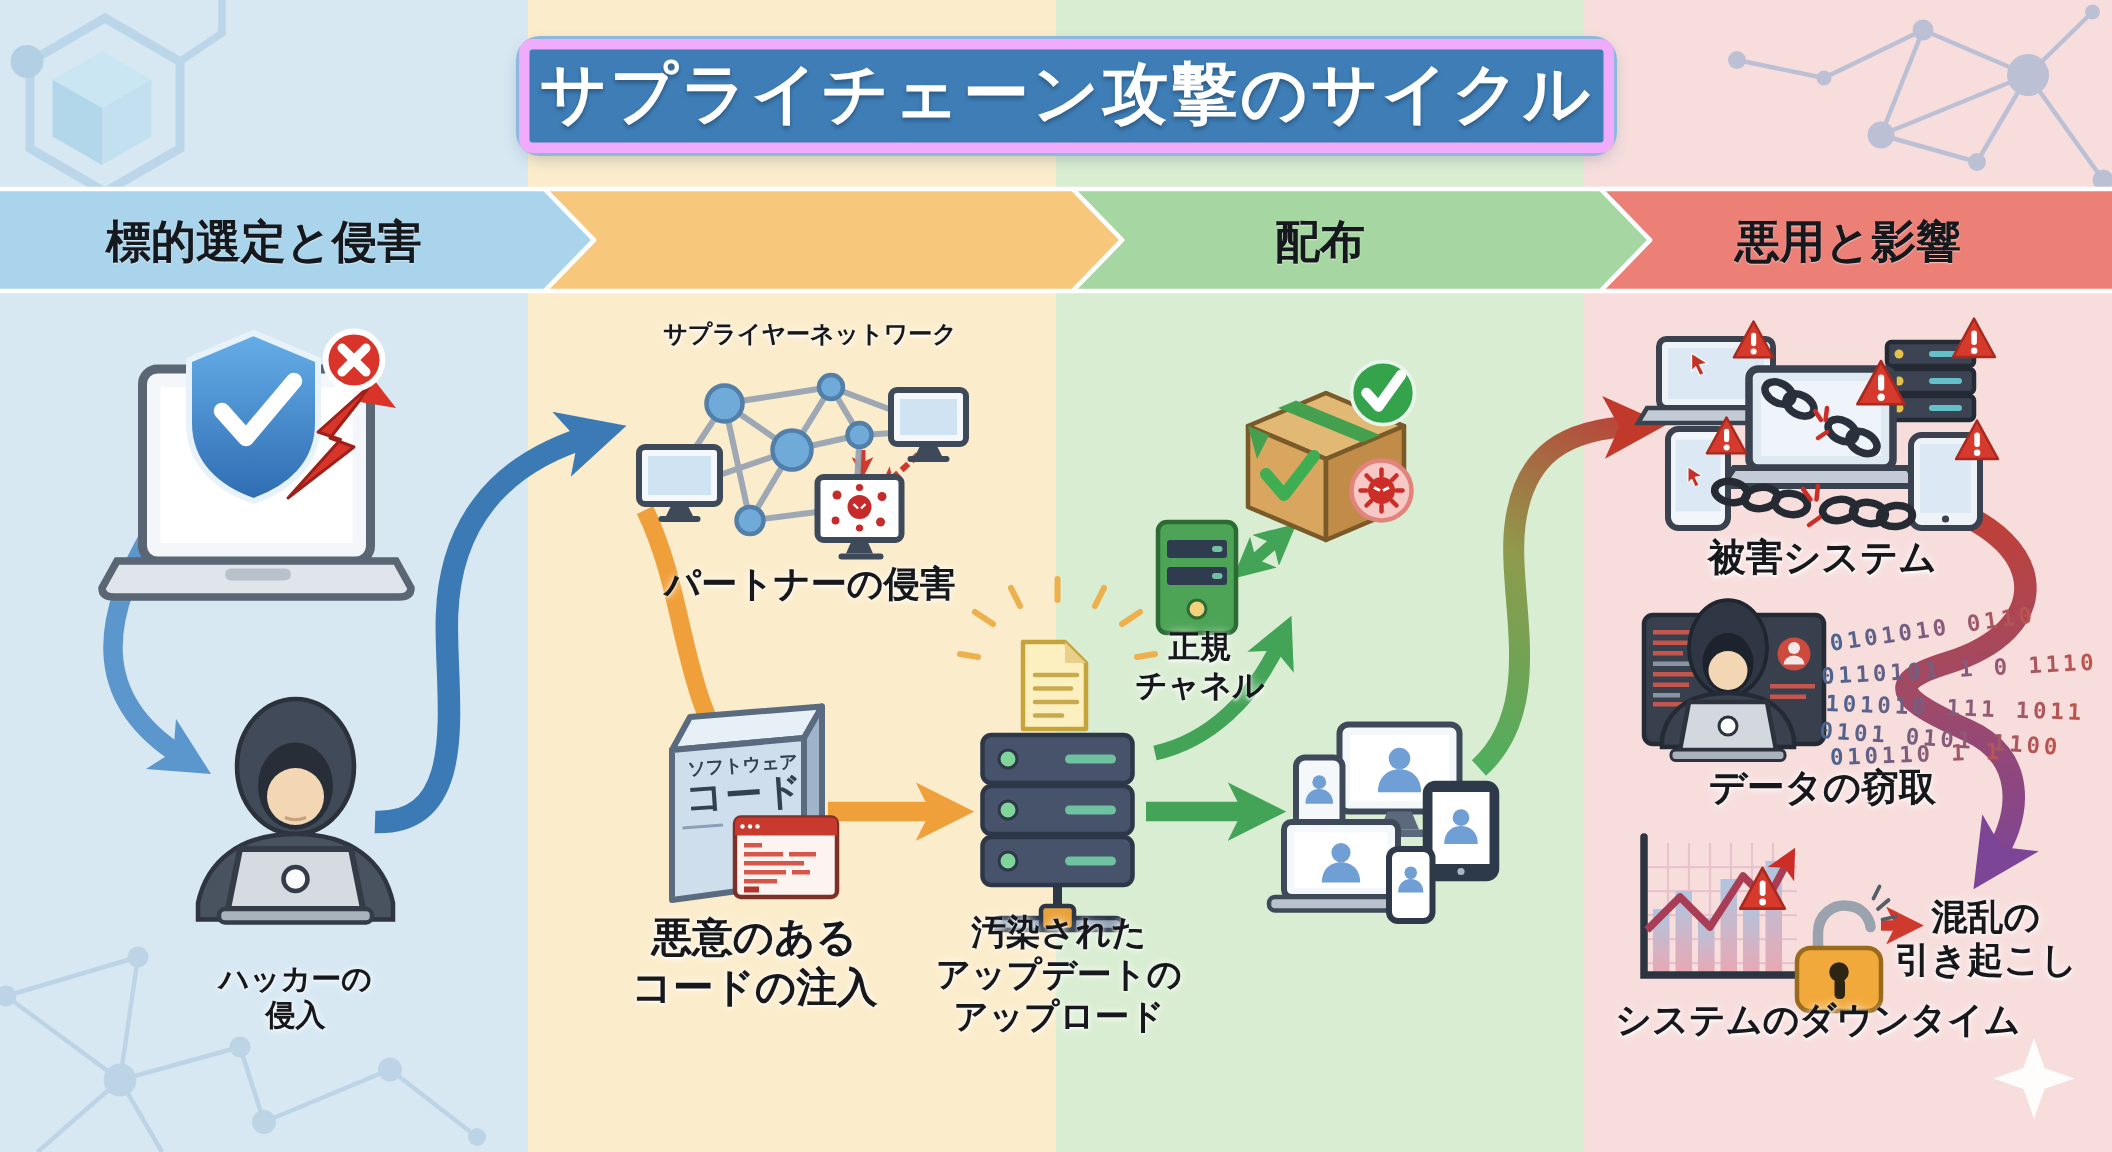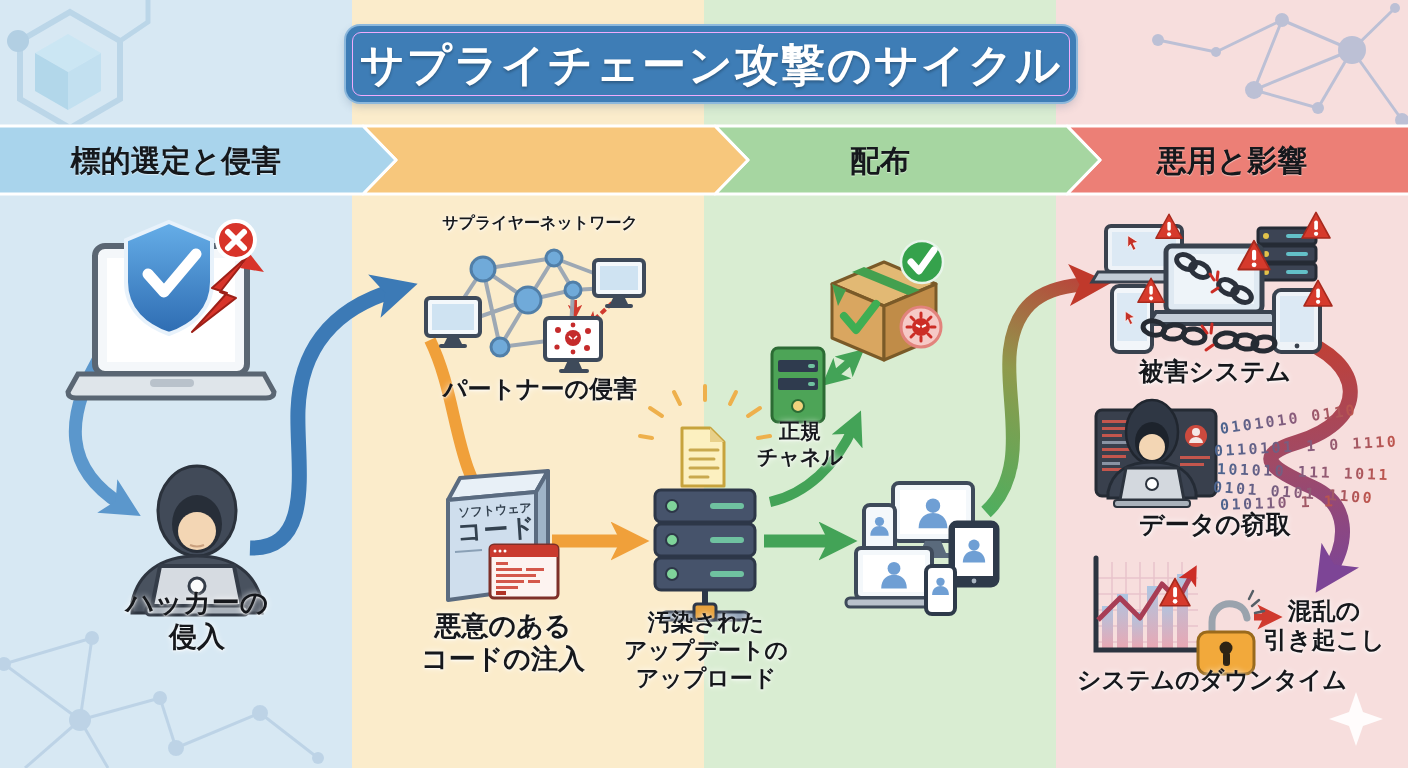--- a/index.html
+++ b/index.html
@@ -13,22 +13,22 @@
   .gfx{position:absolute;left:0;top:0;z-index:2;pointer-events:none;}
   .lbl{position:absolute;z-index:5;text-align:center;font-weight:800;color:#16181c;
     white-space:pre-line;line-height:1.22;
     text-shadow:0 0 6px rgba(255,255,255,.95),0 1px 2px rgba(255,255,255,.85);}
   .hdr{position:absolute;top:128px;height:66px;width:300px;z-index:5;display:flex;
     align-items:center;justify-content:center;font-weight:700;font-size:30px;color:#15181c;
     text-shadow:0 1px 1px rgba(255,255,255,.55);}
   .title-banner{position:absolute;left:346px;top:26px;width:730px;height:76px;z-index:6;
     background:#3e7db6;border-radius:14px;box-shadow:0 0 0 2px #8cb8dc,0 4px 10px rgba(40,70,110,.25);
     display:flex;align-items:center;justify-content:center;}
-  .title-inner{width:calc(100% - 14px);height:calc(100% - 14px);border:1px solid #f0abfc;
-    border-radius:9px;display:flex;align-items:flex-end;justify-content:center;}
+  .title-inner{width:calc(100% - 14px);height:calc(100% - 14px);border:7px solid #f0abfc;
+    border-radius:9px;display:flex;align-items:flex-start;justify-content:center;}
   .title-text{color:#ffffff;font-weight:900;font-size:44px;letter-spacing:2px;
     text-shadow:0 2px 3px rgba(0,0,0,.28);white-space:nowrap;}
   .boxtext{position:absolute;left:452px;top:504px;width:88px;z-index:4;text-align:center;
     transform:rotate(-4deg);color:#33414f;line-height:1.05;}
   .boxtext .t1{display:block;font-size:12px;font-weight:700;}
   .boxtext .t2{display:block;font-size:25px;font-weight:900;letter-spacing:1px;}
   .bin{position:absolute;z-index:4;font-family:"DejaVu Sans Mono","Liberation Mono",monospace;
     font-weight:bold;font-size:15px;letter-spacing:2.5px;color:#7a5f7a;transform-origin:left center;white-space:nowrap;}
   @supports (-webkit-background-clip: text){
     .bin{background:linear-gradient(90deg,#49648f 0%,#8a5b7a 55%,#c0544a 100%);
@@ -520,21 +520,21 @@
   <div class="title-banner">
     <div class="title-inner">
       <div class="title-text">サプライチェーン攻撃のサイクル</div>
     </div>
   </div>
 
   <div class="hdr" style="left:26px">標的選定と侵害</div>
   <div class="hdr" style="left:730px">配布</div>
   <div class="hdr" style="left:1082px">悪用と影響</div>
 
-  <div class="lbl" style="left:117px;top:586px;width:160px;font-size:28px">ハッカーの
+  <div class="lbl" style="left:117px;top:640px;width:160px;font-size:20px">ハッカーの
 侵入</div>
   <div class="lbl" style="left:390px;top:213px;width:300px;font-size:16px">サプライヤーネットワーク</div>
   <div class="lbl" style="left:415px;top:375px;width:250px;font-size:24px">パートナーの侵害</div>
   <div class="lbl" style="left:408px;top:610px;width:190px;font-size:27px">悪意のある
 コードの注入</div>
   <div class="lbl" style="left:610px;top:608px;width:192px;font-size:23px">汚染された
 アップデートの
 アップロード</div>
   <div class="lbl" style="left:752px;top:419px;width:96px;font-size:21px">正規
 チャネル</div>

